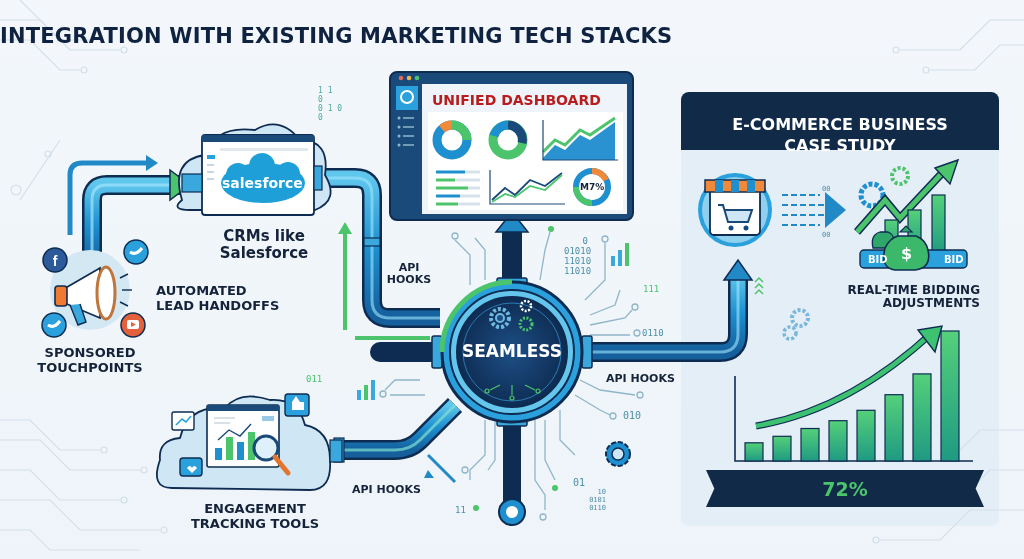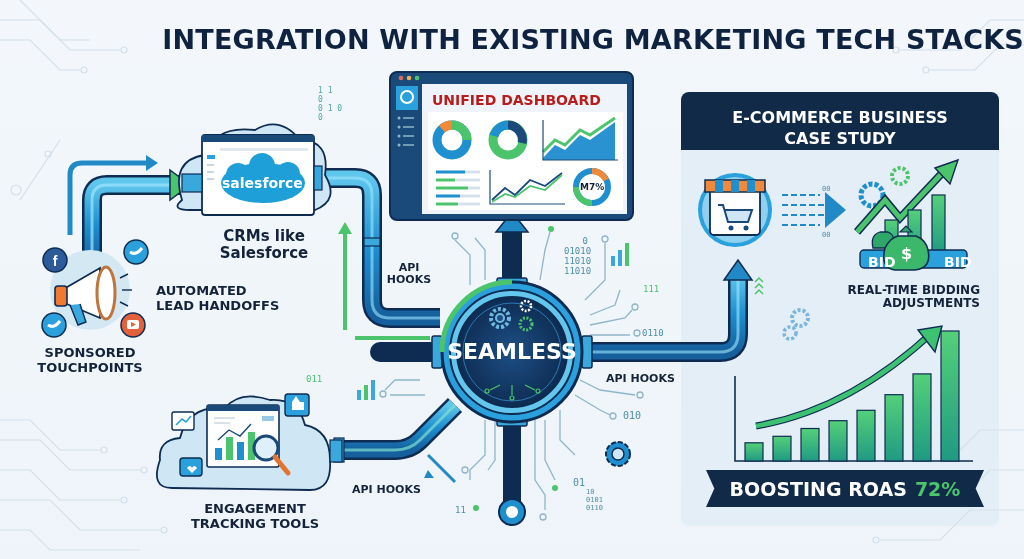--- a/index.html
+++ b/index.html
@@ -5,55 +5,55 @@
   * { box-sizing: border-box; margin: 0; padding: 0; }
   html, body { width: 1024px; height: 559px; overflow: hidden; }
   body {
     background: linear-gradient(180deg, #f3f7fb 0%, #eef4f9 100%);
     font-family: "DejaVu Sans", sans-serif;
     position: relative;
     color: #0f2340;
   }
   .abs { position: absolute; }
   .title {
-    left: 0; top: 24px; width: 1024px; text-align: right;
-    font-size: 27px; font-weight: bold; letter-spacing: 0.2px; color: #0f2340;
+    left: 0; top: 24px; width: 1024px; text-align: left;
+    font-size: 21px; font-weight: bold; letter-spacing: 0.2px; color: #0f2340;
   }
   .label {
     font-weight: bold; color: #14233a; line-height: 1.12; text-align: center;
   }
   .label.left { text-align: left; }
   svg.bg { position: absolute; left: 0; top: 0; }
   .case-panel {
     left: 681px; top: 92px; width: 318px; height: 434px;
     background: #e4eef7; border-radius: 8px;
   }
   .case-header {
     left: 681px; top: 92px; width: 318px; height: 58px;
     background: #102a48; border-radius: 8px 8px 0 0;
     color: #fff; font-weight: bold; font-size: 16px; text-align: center;
-    line-height: 21px; padding-top: 15px;
+    line-height: 21px; padding-top: 22px;
   }
   .roas-banner {
     left: 706px; top: 470px; width: 278px; height: 37px;
     background: #102a48;
     clip-path: polygon(0 0, 100% 0, 97% 50%, 100% 100%, 0 100%, 3% 50%);
     color: #fff; font-weight: bold; font-size: 19px;
     display: flex; align-items: center; justify-content: center; gap: 8px;
   }
   .roas-banner .pct { color: #4cc46c; }
   .code { font-family: "DejaVu Sans Mono", monospace; font-size: 9px; color: #4f8fa8; line-height: 10px; }
   .hub-text {
     left: 446px; top: 341px; width: 132px; text-align: center;
-    color: #fff; font-weight: bold; font-size: 22px; line-height: 21px;
+    color: #fff; font-weight: bold; font-size: 17px; line-height: 21px;
   }
   .dash-title { left: 432px; top: 92px; font-weight: bold; font-size: 14px; color: #b91c1c; }
   .sf-text { left: 222px; top: 175px; font-size: 14px; color: #fff; font-weight: bold; }
   .mt-label { left: 580px; top: 182px; font-size: 9px; font-weight: bold; color: #14233a; }
-  .bid { font-size: 14px; font-weight: bold; color: #fff; }
+  .bid { font-size: 10px; font-weight: bold; color: #fff; }
 </style>
 </head>
 <body>
 
 <svg class="bg" width="1024" height="559" viewBox="0 0 1024 559">
   <defs>
     <linearGradient id="pipeBlue" x1="0" y1="0" x2="0" y2="1">
       <stop offset="0" stop-color="#5fc6ec"></stop>
         <stop offset="0.5" stop-color="#1e8fcf"></stop>
         <stop offset="1" stop-color="#145f9c"></stop>
@@ -456,21 +456,21 @@
 <div class="abs code" style="left:564px;top:236px;text-align:right;width:24px;">
   <div>0</div>
   <div>01010</div>
   <div>11010</div>
   <div>11010</div>
 </div>
 <div class="abs code" style="left:643px;top:284px;color:#4cc46c;">111</div>
 <div class="abs code" style="left:642px;top:328px;">0110</div>
 <div class="abs code" style="left:623px;top:411px;font-size:10px;">010</div>
 <div class="abs code" style="left:573px;top:478px;font-size:10px;text-align:right;">01</div>
-<div class="abs code" style="left:586px;top:488px;font-size:7px;line-height:8px;text-align:left;width:20px;">
+<div class="abs code" style="left:586px;top:488px;font-size:7px;line-height:8px;text-align:right;width:20px;">
   <div>10</div>
   <div>0101</div>
   <div>0110</div>
 </div>
 <div class="abs code" style="left:455px;top:505px;">11</div>
 <div class="abs code" style="left:306px;top:374px;color:#4cc46c;">011</div>
 <div class="abs code" style="left:318px;top:86px;font-size:8px;line-height:9px;color:#4fa8a0;">
   <div>1 1</div>
   <div>0</div>
   <div>0 1 0</div>
@@ -485,15 +485,14 @@
   <div>CASE STUDY</div>
 </div>
 <div class="abs bid" style="left:868px;top:254px;">BID</div>
 <div class="abs bid" style="left:944px;top:254px;">BID</div>
 <div class="abs bid" style="left:901px;top:244px;font-size:16px;">$</div>
 <div class="abs label" style="left:820px;top:284px;font-size:12px;width:160px;text-align:right;">
   <div>REAL-TIME BIDDING</div>
   <div>ADJUSTMENTS</div>
 </div>
 <div class="abs roas-banner">
-  <span>BOOSTING ROAS</span>
   <span class="pct">72%</span>
 </div>
 
 </body></html>

